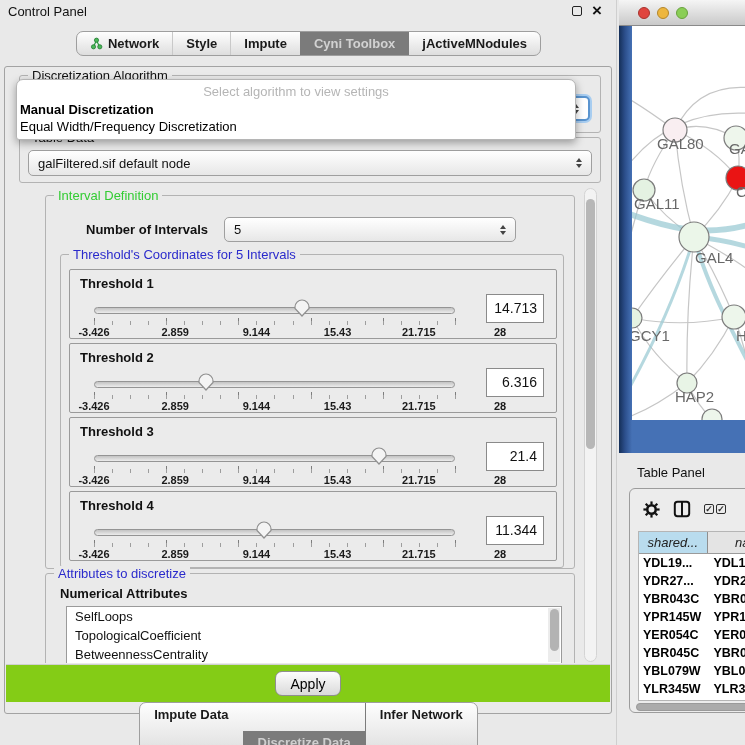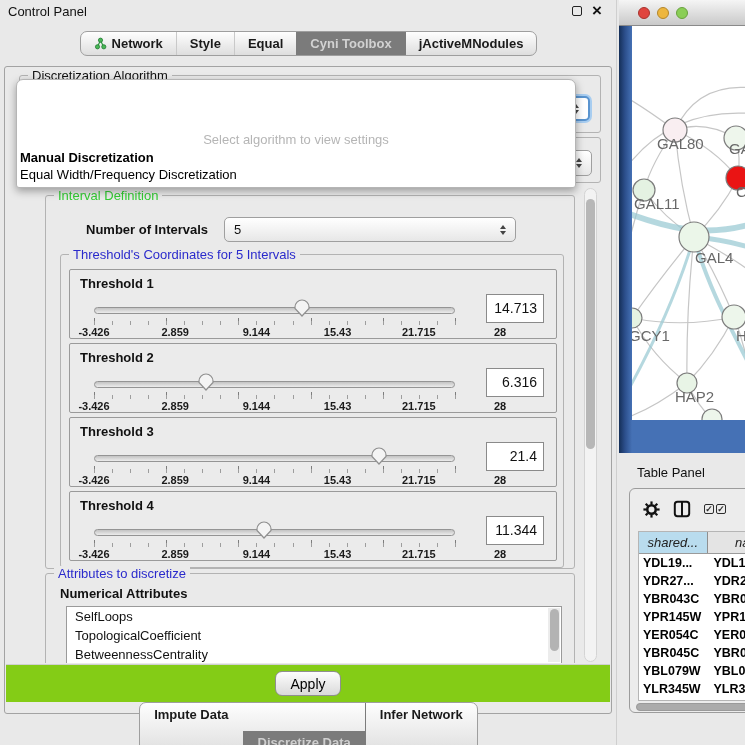--- a/index.html
+++ b/index.html
@@ -38,21 +38,21 @@
   .stepper .up{width:0;height:0;border-left:3.5px solid transparent;border-right:3.5px solid transparent;border-bottom:4.5px solid #444;}
   .stepper .down{width:0;height:0;border-left:3.5px solid transparent;border-right:3.5px solid transparent;border-top:4.5px solid #444;}
   .combo.focus{border:2px solid #5a94cf;box-shadow:0 0 0 2px #a8cdf0;}
 
   .algo-group{left:14px;top:8px;width:582px;height:58px;}
   .algo-combo{left:8px;top:20px;right:10px;height:25px;background:#fff;}
 
   .popup{position:absolute;left:11px;top:12px;width:560px;z-index:6;background:#fff;
          border:1px solid #b5b5b5;border-radius:7px 7px 3px 3px;box-shadow:0 3px 9px rgba(0,0,0,.35);
          padding:2px 0 4px 0;}
-  .popup-hint{text-align:center;color:#b5b5b5;font-size:13px;height:19px;line-height:19px;margin-top:48px;}
+  .popup-hint{text-align:center;color:#b5b5b5;font-size:13px;height:19px;line-height:19px;}
   .popup-opt{font-size:13px;height:17px;line-height:17px;padding-left:3px;color:#000;white-space:nowrap;}
   .popup-opt.bold{font-weight:bold;}
 
   .tabledata-group{left:14px;top:70px;width:582px;height:46px;}
   .tabledata-combo{left:8px;top:12px;right:8px;height:26px;}
 
   .scrollpane{position:absolute;left:14px;top:120px;width:582px;height:476px;overflow:hidden;}
   .v-scrollbar{position:absolute;right:4px;top:1px;bottom:1px;width:13px;background:#f3f3f3;
                border:1px solid #d4d4d4;border-radius:7px;}
   .v-scrollbar .thumb{position:absolute;left:1px;right:1px;top:10px;height:250px;background:#b7b7b7;border-radius:6px;}
@@ -152,21 +152,21 @@
             <circle cx="3.5" cy="9.8" r="2.1" fill="#49b857" stroke="#237a32" stroke-width="0.8"></circle>
             <circle cx="9.8" cy="9.8" r="2.1" fill="#49b857" stroke="#237a32" stroke-width="0.8"></circle>
             <circle cx="6.5" cy="3.2" r="2.1" fill="#49b857" stroke="#237a32" stroke-width="0.8"></circle>
           </svg>
           <span>Network</span>
         </div>
         <div class="tab">
             <span>Style</span>
           </div>
         <div class="tab">
-            <span>Equal</span>
+            <span>Impute</span>
           </div>
         <div class="tab selected">
             <span>Cyni Toolbox</span>
           </div>
         <div class="tab">
             <span>jActiveMNodules</span>
           </div>
       </div>
     </div>
 

